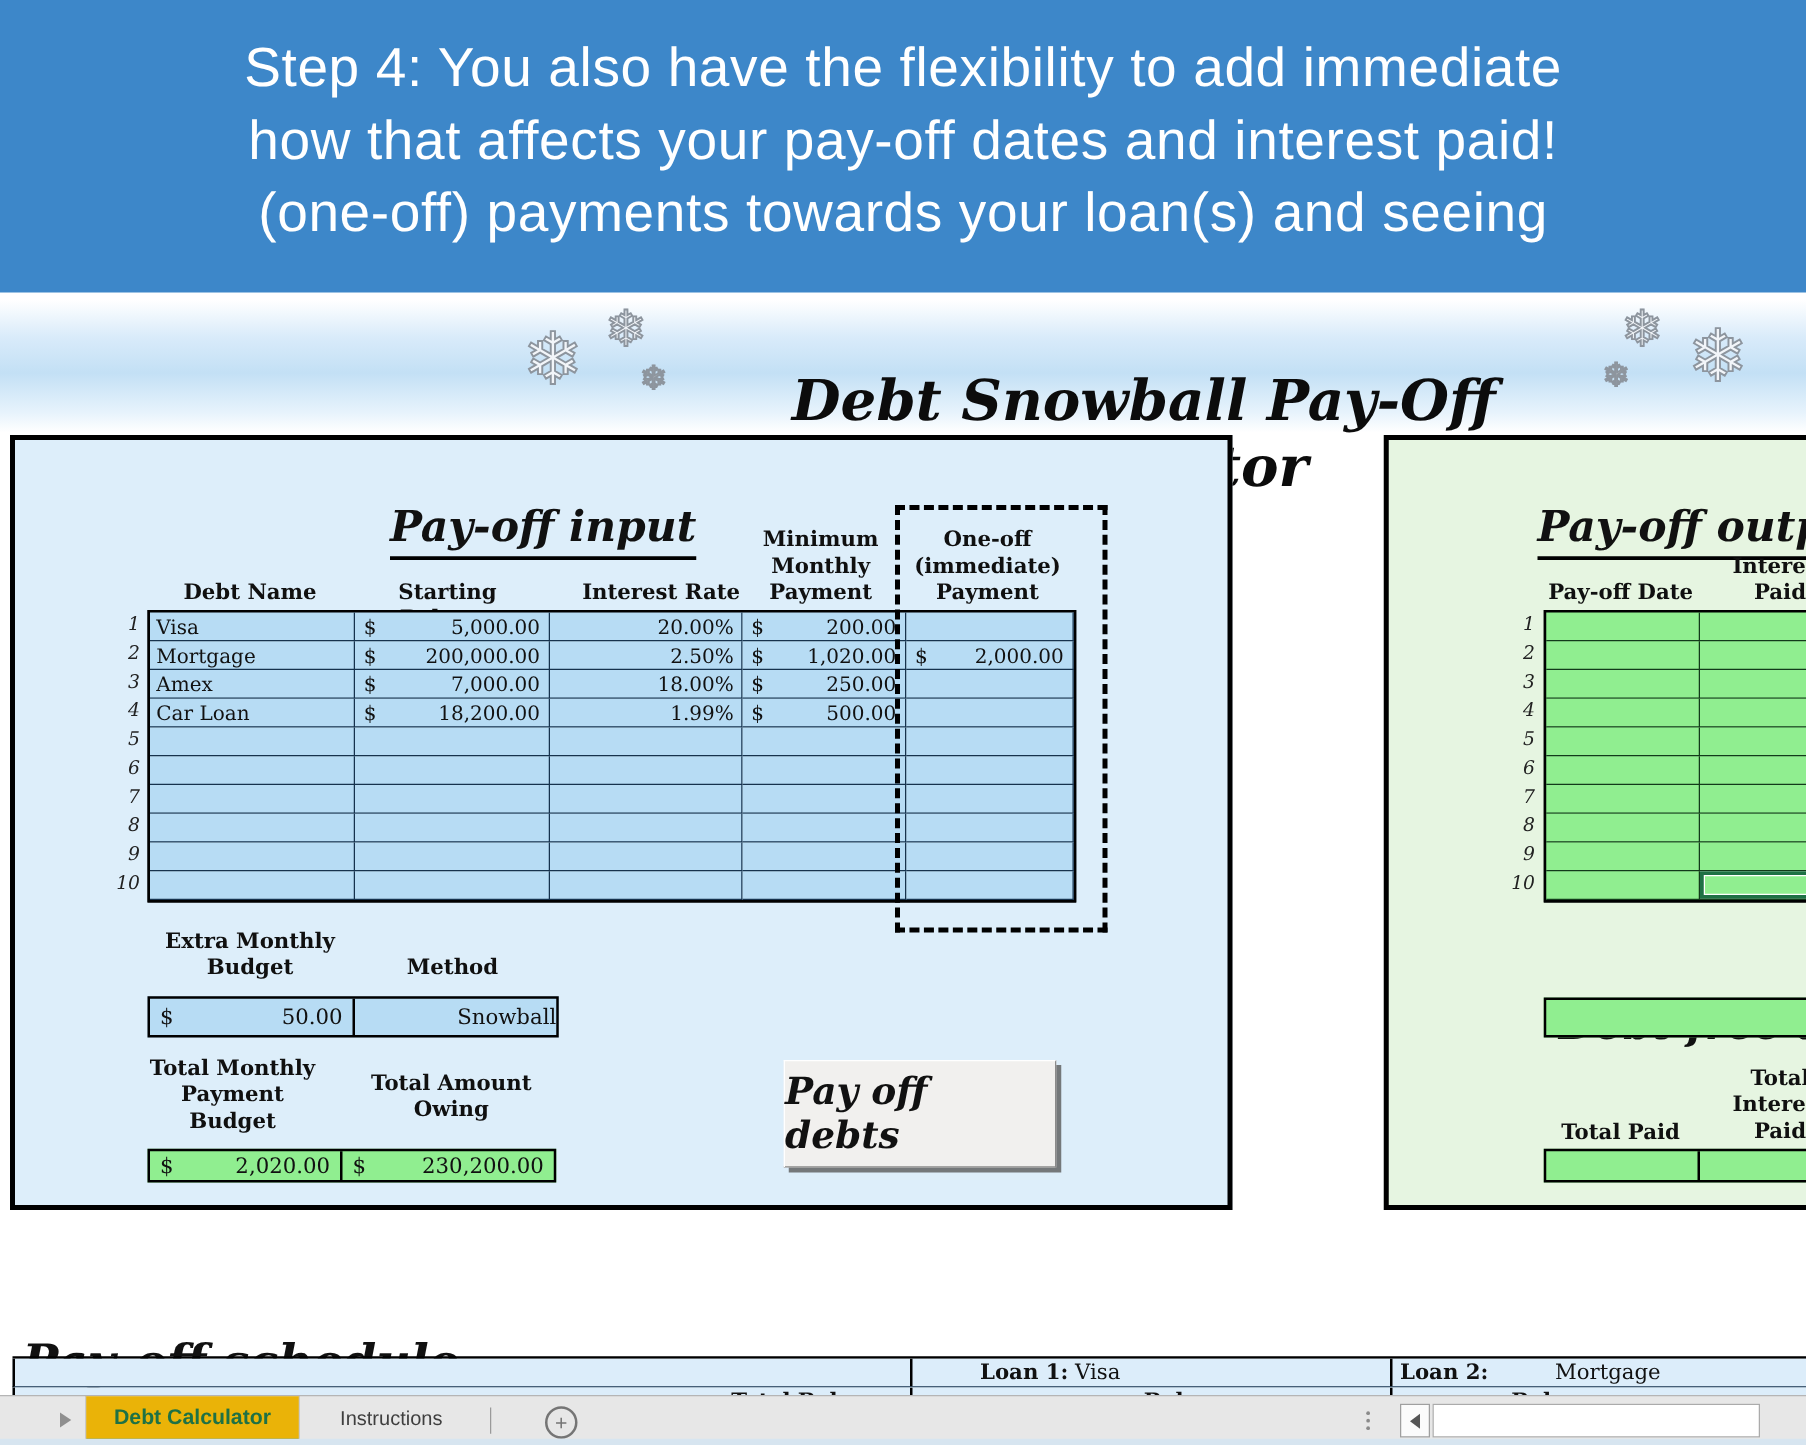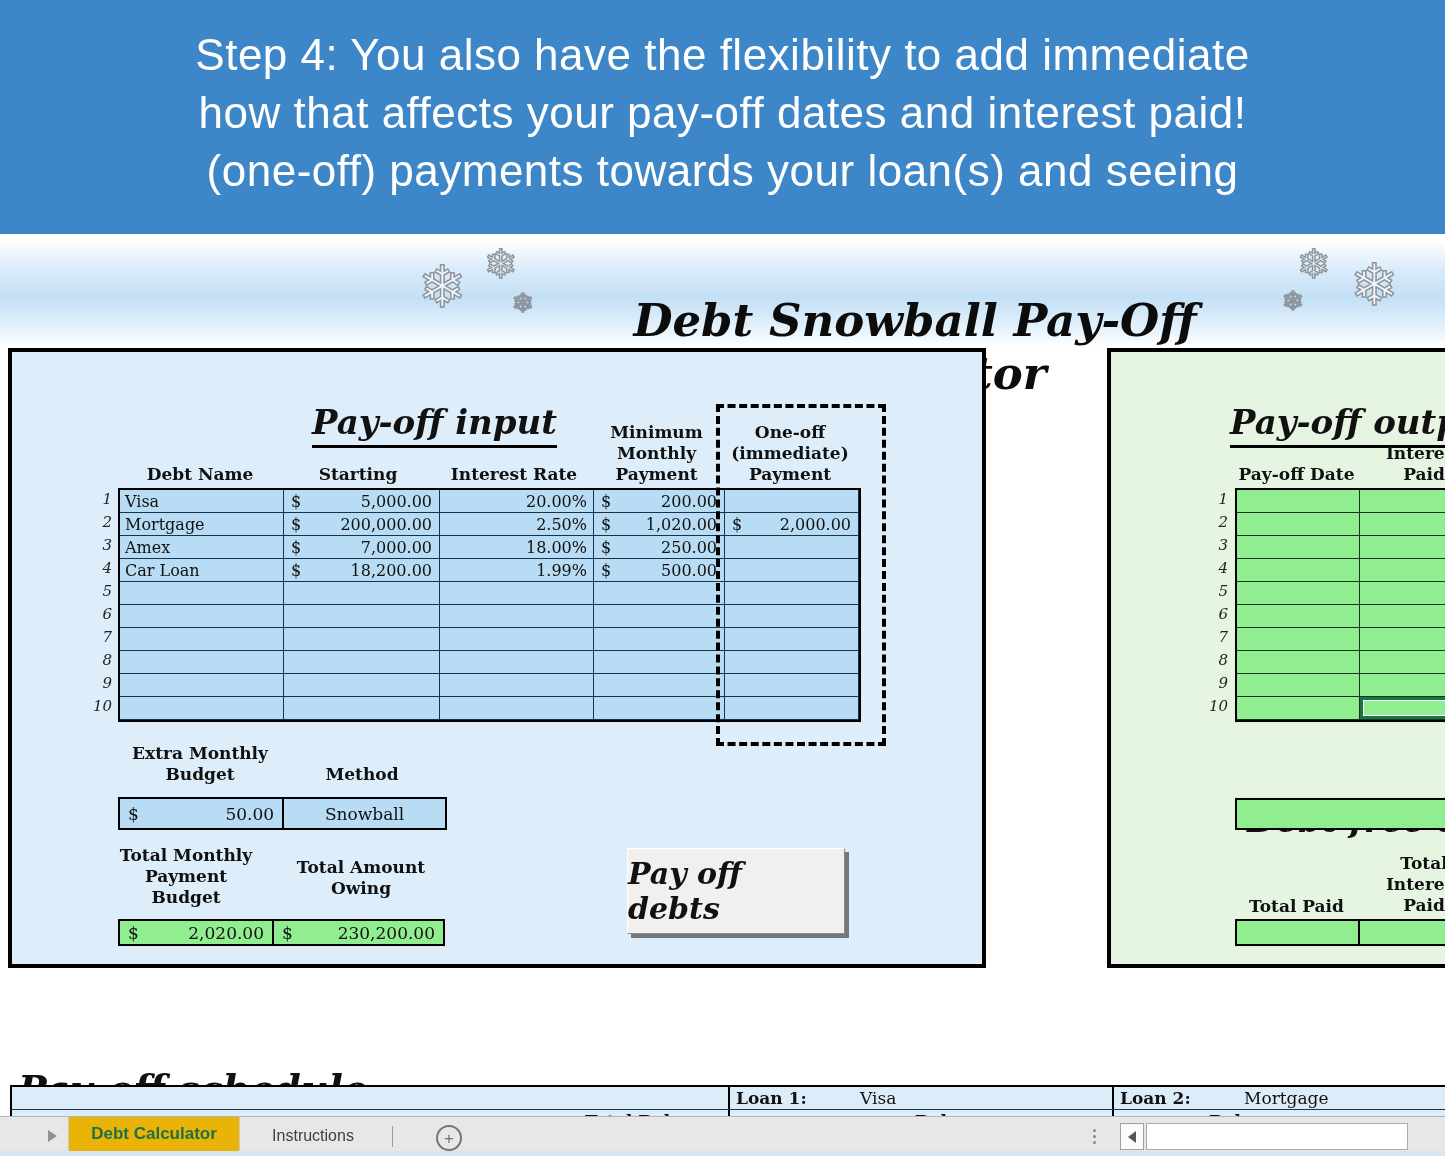--- a/index.html
+++ b/index.html
@@ -113,21 +113,21 @@
   <span class="abs flake f-sml" style="left:512px;top:290px;">❄</span>
   <span class="abs flake f-sml" style="left:1282px;top:288px;">❄</span>
   <span class="abs flake f-med" style="left:1297px;top:244px;">❄</span>
   <span class="abs flake f-big" style="left:1350px;top:256px;">❄</span>
 
   <div class="abs panel blue-panel"></div>
   <div class="abs script underline" style="left:312px;top:358px;font-size:34px;">Pay-off input</div>
 
   <div class="abs hdr" style="left:118px;width:164px;top:464px;">Debt Name</div>
   <div class="abs hdr" style="left:278px;width:160px;top:464px;">Starting Balance</div>
-  <div class="abs hdr" style="left:436px;width:156px;top:464px;">Interest Rate</div>
+  <div class="abs hdr" style="left:436px;width:156px;top:464px;text-align:right;">Interest Rate</div>
   <div class="abs hdr" style="left:590px;width:133px;top:422px;">Minimum
 Monthly
 Payment</div>
   <div class="abs hdr" style="left:723px;width:134px;top:422px;">One-off
 (immediate)
 Payment</div>
 
   <div class="abs rownums" style="left:78px;top:488px;width:34px;" id="input-rownums">
       <div>1</div>
       <div>2</div>
@@ -286,21 +286,21 @@
 
   <div class="abs hdr" style="left:118px;width:164px;top:743px;">Extra Monthly
 Budget</div>
   <div class="abs hdr" style="left:280px;width:164px;top:764px;">Method</div>
 
   <div class="abs valrow" style="left:118px;top:797px;width:329px;height:33px;">
     <div class="vcell money" style="width:163px;">
       <span>$</span>
       <span>50.00</span>
     </div>
-    <div class="vcell center" style="width:164px;">
+    <div class="vcell center" style="width:164px;justify-content:flex-end;">
       <span>Snowball</span>
     </div>
   </div>
 
   <div class="abs hdr" style="left:104px;width:164px;top:845px;">Total Monthly
 Payment
 Budget</div>
   <div class="abs hdr" style="left:276px;width:170px;top:857px;">Total Amount
 Owing</div>
 
@@ -365,21 +365,21 @@
 Interest
 Paid</div>
   <div class="abs valrow greenrow" style="left:1235px;top:919px;width:260px;height:27px;border-color:#000;">
     <div class="vcell" style="width:121px;"></div>
     <div class="vcell" style="width:135px;"></div>
   </div>
 
   <div class="abs script underline sched-title">Pay-off schedule</div>
   <div class="abs sched-top"></div>
   <div class="abs sched-row1">
-    <div class="loancell" style="left:716px;width:384px;">
+    <div class="loancell" style="left:716px;width:384px;padding-left:48px;">
       <b>Loan 1:</b>
       <span class="loanname">Visa</span>
     </div>
     <div class="loancell" style="left:1100px;width:345px;">
       <b>Loan 2:</b>
       <span class="loanname">Mortgage</span>
     </div>
   </div>
   <div class="abs sched-row2">
     <span class="partial" style="left:573px;">Total Balance</span>

